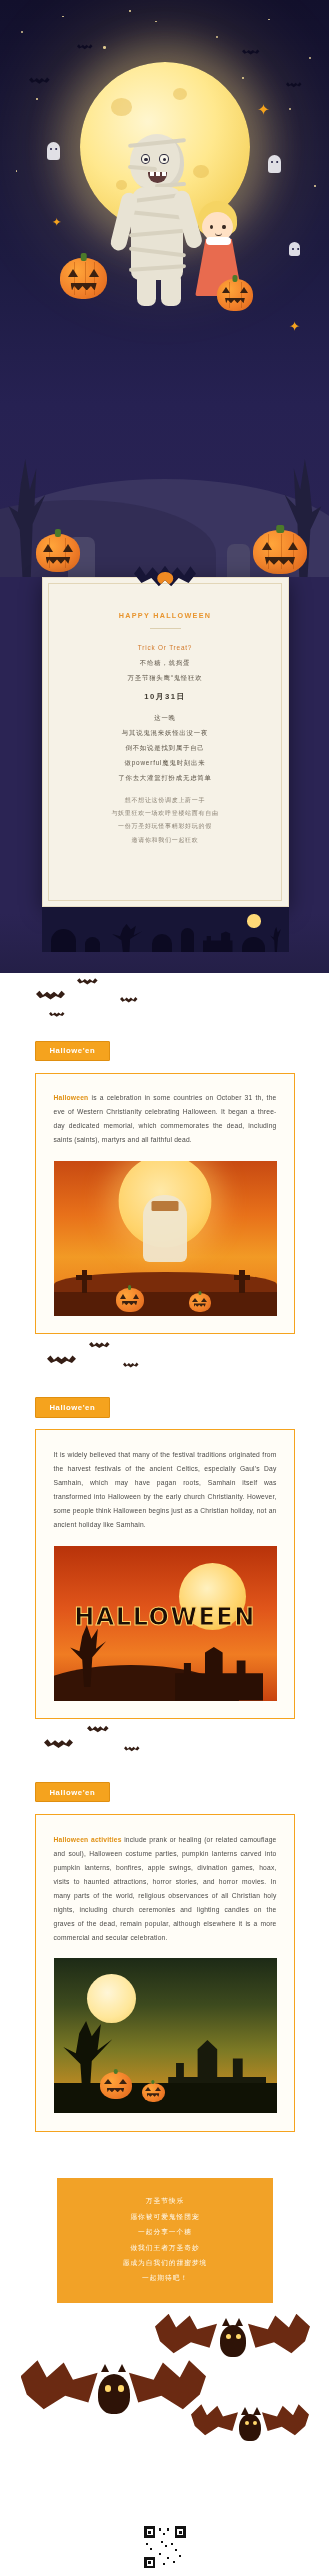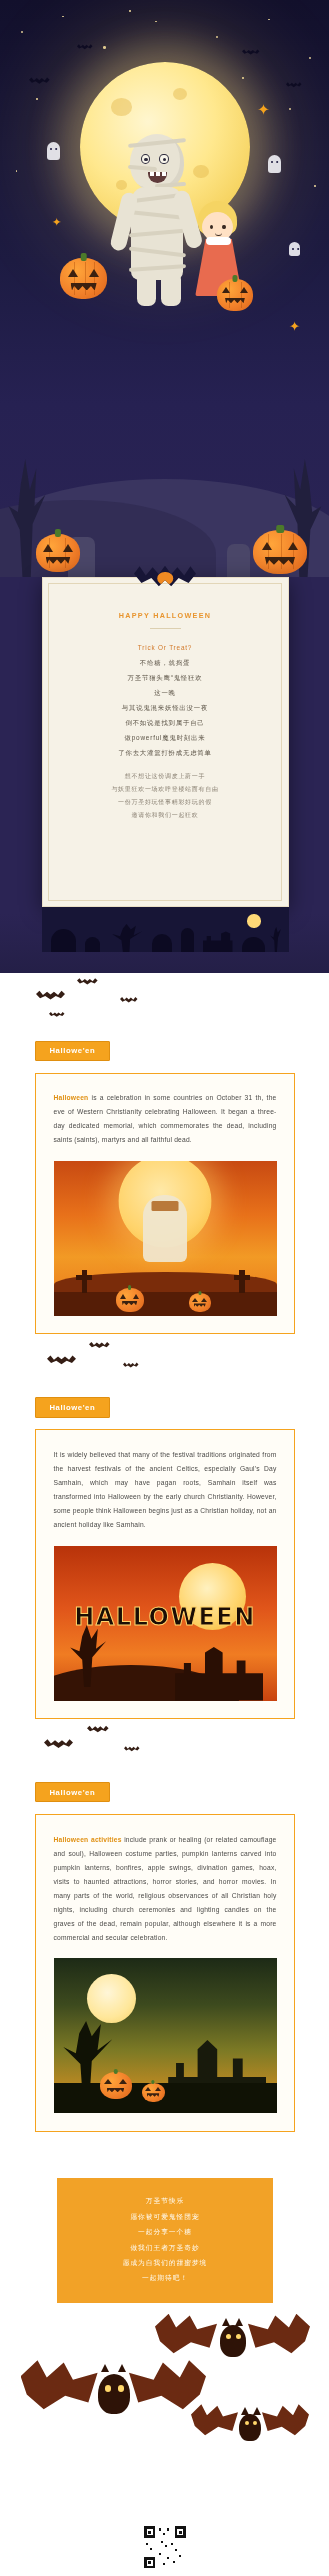--- a/index.html
+++ b/index.html
@@ -371,20 +371,21 @@
     <div class="paper">
       <div class="card-bat">
         <div class="pumpkin-mini"></div>
       </div>
       <div class="card-title">HAPPY HALLOWEEN</div>
       <div class="card-rule"></div>
 
       <div class="card-line em">Trick Or Treat?</div>
       <div class="card-line">不给糖，就捣蛋</div>
       <div class="card-line">万圣节猫头鹰“鬼怪狂欢</div>
+      <div class="card-line big">10月31日</div>
       <div class="card-line">这一晚</div>
       <div class="card-line">与其说鬼混来妖怪出没一夜</div>
       <div class="card-line">倒不如说是找到属于自己</div>
       <div class="card-line">做powerful魔鬼时刻出来</div>
       <div class="card-line">了你去大灌篮打扮成无虑简单</div>
       <div class="card-gap"></div>
       <div class="card-footer-line">想不想让这份调皮上蔚一手</div>
       <div class="card-footer-line">与妖里狂欢一场欢呼登楼站面有自由</div>
       <div class="card-footer-line">一份万圣好玩怪事精彩好玩的假</div>
       <div class="card-footer-line">邀请你和我们一起狂欢</div>

